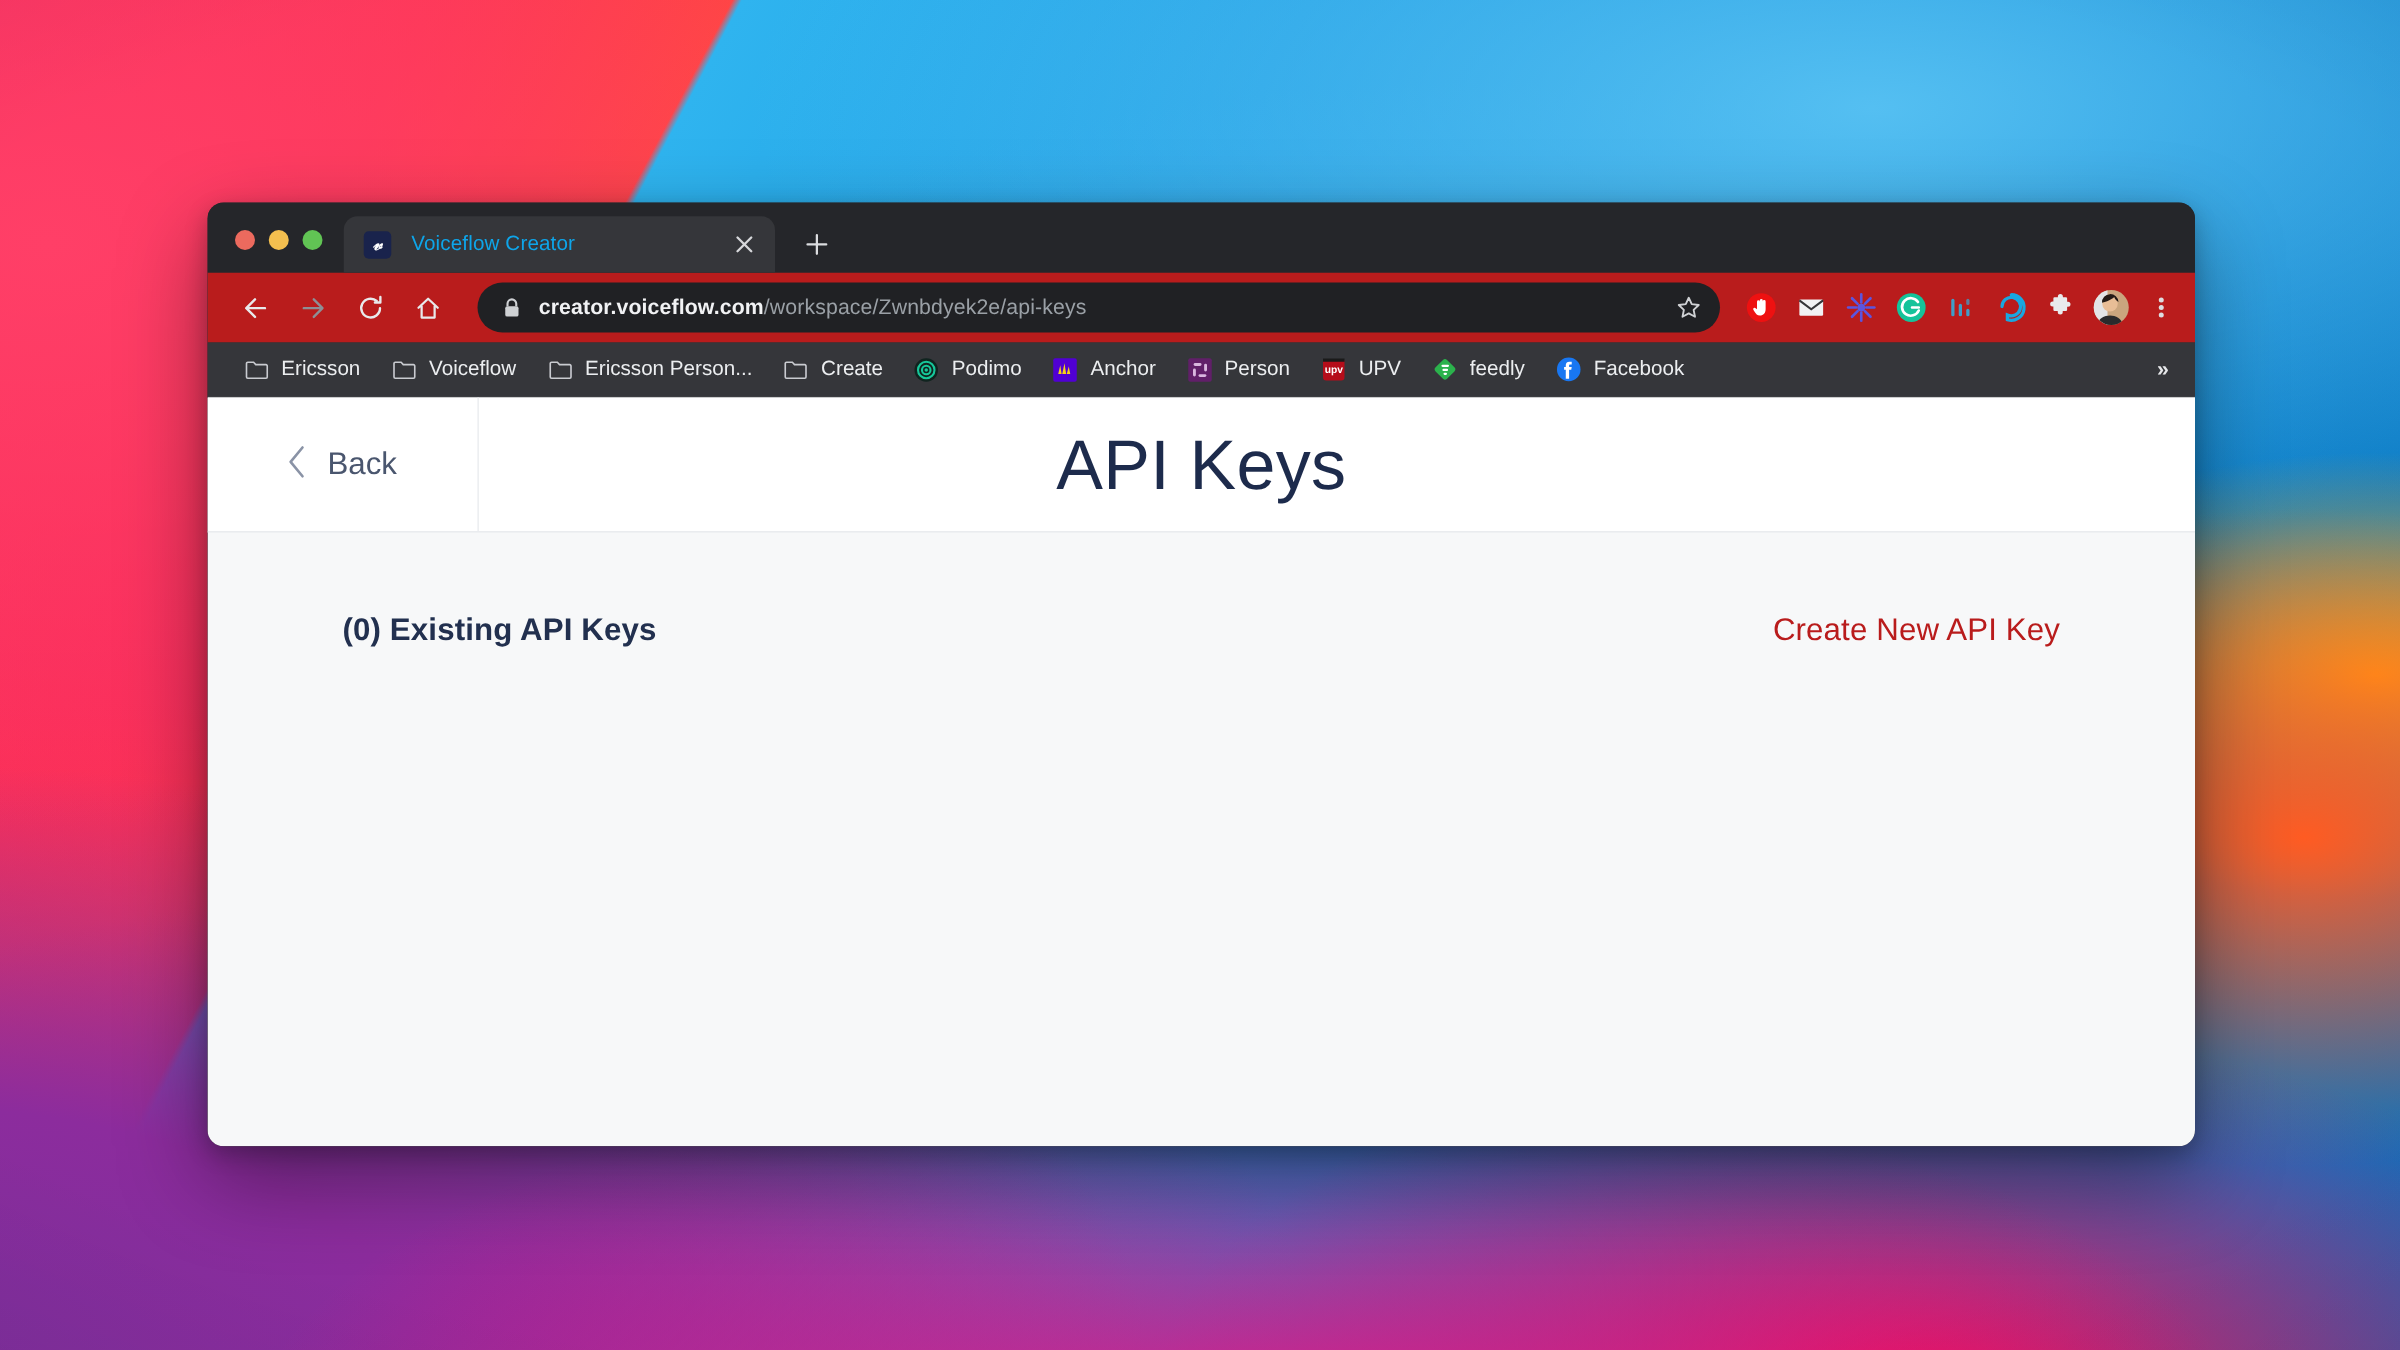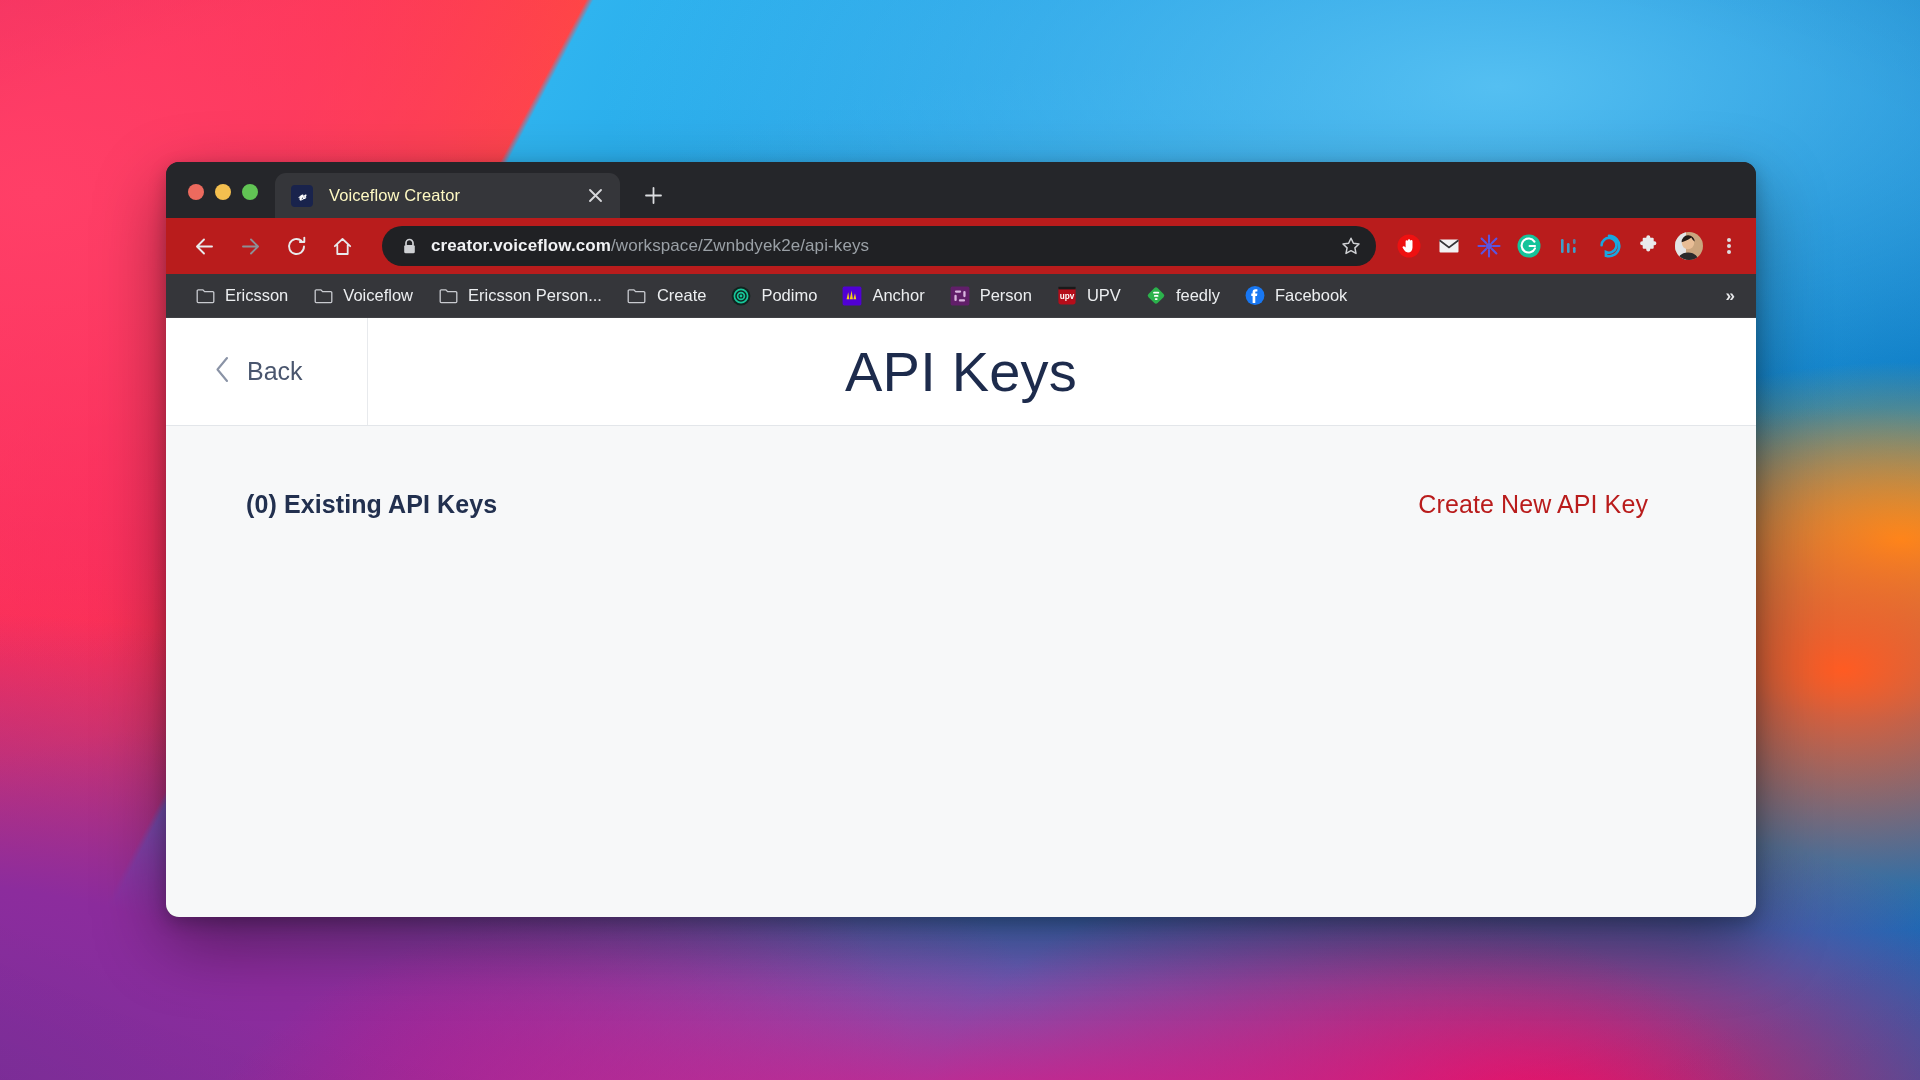--- a/index.html
+++ b/index.html
@@ -91,21 +91,21 @@
   .favicon {
     width:22px; height:22px; border-radius:4px;
     background:#19234c;
     display:flex; align-items:center; justify-content:center;
     font-family:"DejaVu Serif", serif;
     font-style:italic; font-weight:700;
     color:#fff; font-size:15px; line-height:1;
     flex:none;
   }
   .tab-title {
-    margin-left:16px; color:#fef9c3;
+    margin-left:16px; color:#0ea5e9;
     font-size:16.5px; letter-spacing:.1px;
     white-space:nowrap; overflow:hidden;
     flex:1;
   }
   .tab-close {
     width:22px;height:22px;flex:none;
     display:flex;align-items:center;justify-content:center;
     color:#d6d7da;
   }
   .newtab {
@@ -161,37 +161,37 @@
     color:#eceef0; font-size:16.5px; white-space:nowrap;
   }
   .bm-ico { width:20px;height:20px;flex:none;display:flex;align-items:center;justify-content:center; }
   .bm-overflow { margin-left:auto; padding:6px 12px; color:#e7e8ea; font-size:17px; font-weight:700; letter-spacing:-1px; }
 
   
   .page { background:#f7f8f9; height:calc(100% - 156px); display:flex; flex-direction:column; }
   .page-header {
     height:108px; background:#ffffff;
     border-bottom:1px solid #e3e6ea;
-    display:flex; align-items:stretch; position:relative;
+    display:flex; align-items:stretch; position:relative;padding-left:15px;
   }
   .back-zone {
     width:202px; flex:none;
     border-right:1px solid #e8eaed;
     display:flex; align-items:center; padding-left:48px;
     gap:16px;
   }
   .back-label { color:#4a566e; font-size:25px; font-weight:400; }
   .page-title {
     position:absolute; left:0; right:0; top:0; bottom:0;
     display:flex; align-items:center; justify-content:center;
     color:#1d2b4c; font-size:56px; font-weight:300; letter-spacing:.2px;
     pointer-events:none;
   }
 
-  .page-body { flex:1; padding:64px 70px 0 42px;text-align:right; }
+  .page-body { flex:1; padding:64px 70px 0 70px;text-align:right; }
   .keys-row {
     display:flex; align-items:center; justify-content:space-between;
     padding:0 38px;
   }
   .keys-count { color:#22304f; font-size:25px; font-weight:700; letter-spacing:.1px; }
   .create-link { color:#b91c1c; font-size:25px; font-weight:400; letter-spacing:.1px; }
 </style>
 </head>
 <body>
 

